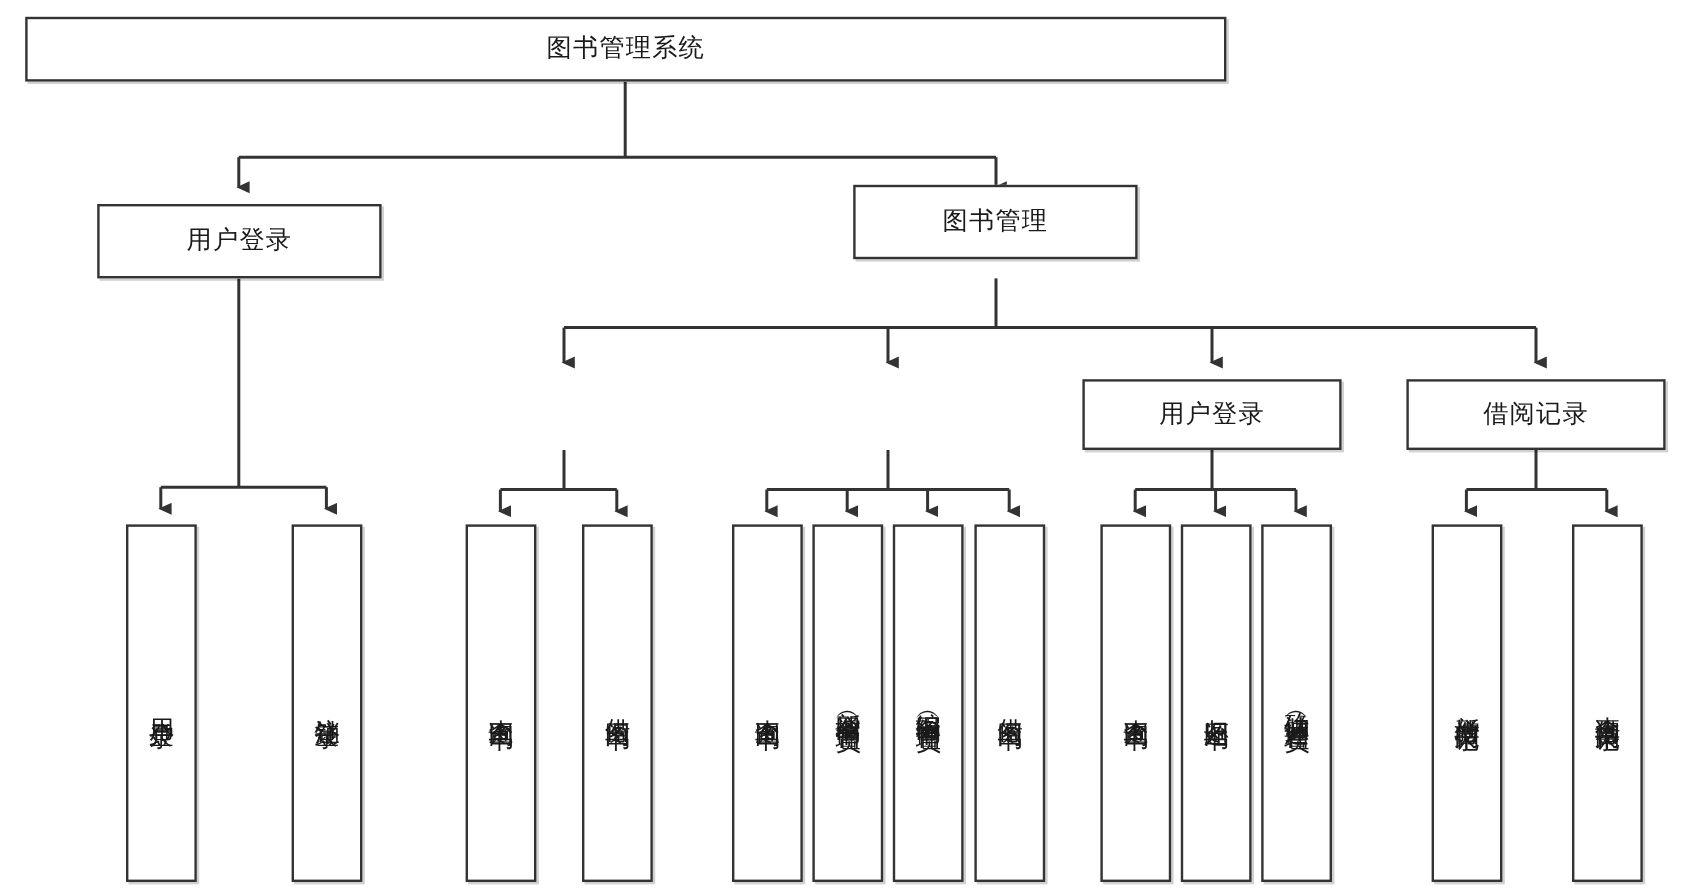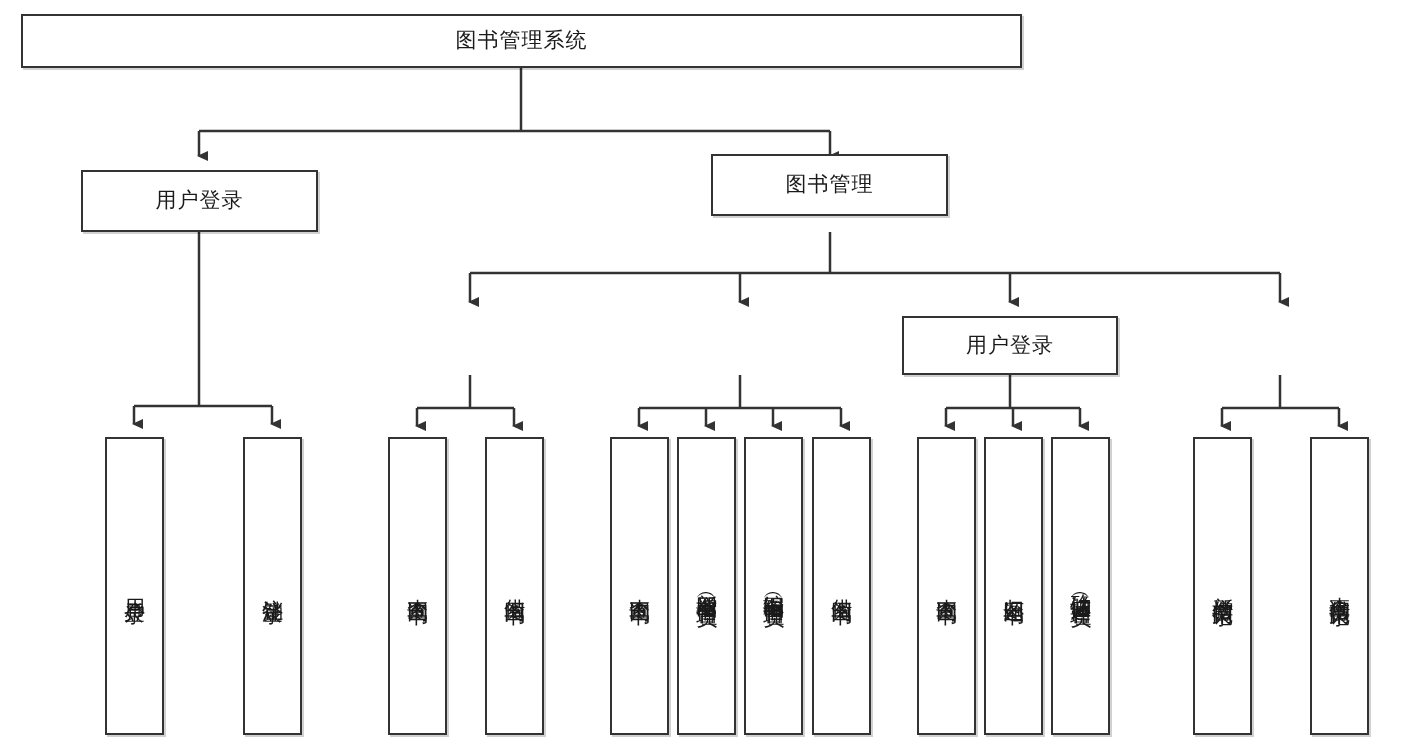--- a/index.html
+++ b/index.html
@@ -126,20 +126,23 @@
   <div class="node horiz" id="l2-0" style="left: 81px; top: 170px; width: 237px; height: 62px;">
     <span>用户登录</span>
   </div>
   <div class="node horiz" id="l2-1" style="left: 711px; top: 154px; width: 237px; height: 62px;">
     <span>图书管理</span>
   </div>
 
   <div class="node horiz" id="l3-2" style="left: 902px; top: 316px; width: 216px; height: 59px;">
     <span>用户登录</span>
   </div>
+  <div class="node horiz" id="l3-3" style="left: 1172px; top: 316px; width: 216px; height: 59px;">
+    <span>借阅记录</span>
+  </div>
 
   <div class="node vert" id="leaf-0" style="left: 105px; top: 437px; width: 59px; height: 298px;">
     <span class="vlabel">用户登录</span>
   </div>
   <div class="node vert" id="leaf-1" style="left: 243px; top: 437px; width: 59px; height: 298px;">
     <span class="vlabel">注销登录</span>
   </div>
   <div class="node vert" id="leaf-2" style="left: 388px; top: 437px; width: 59px; height: 298px;">
     <span class="vlabel">查询图书</span>
   </div>

